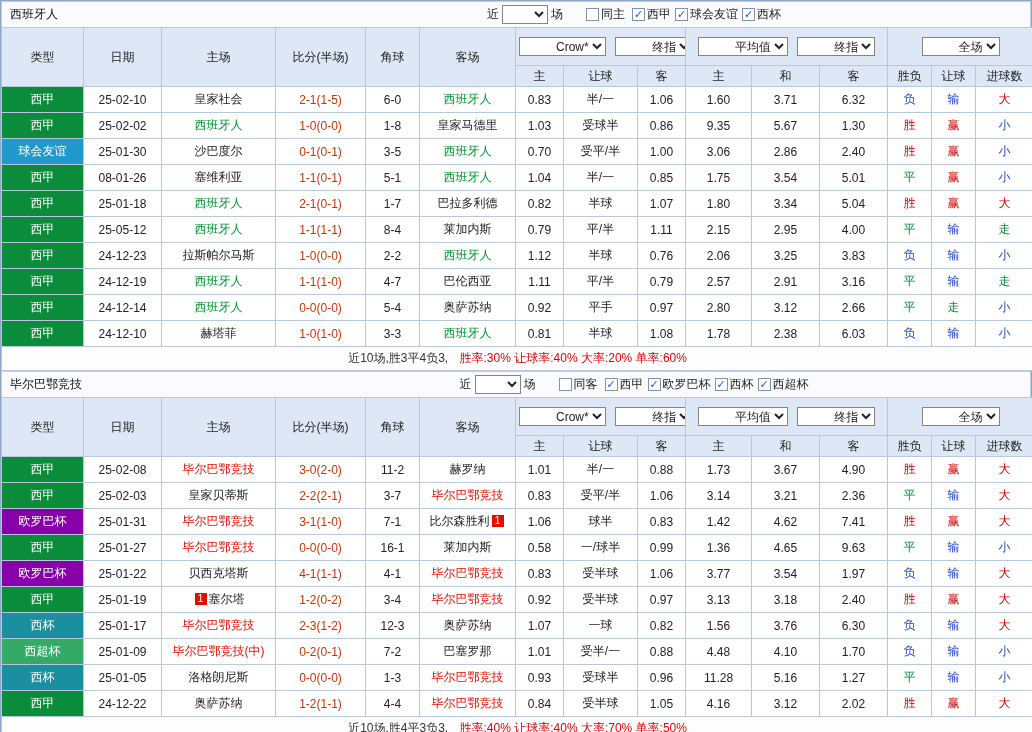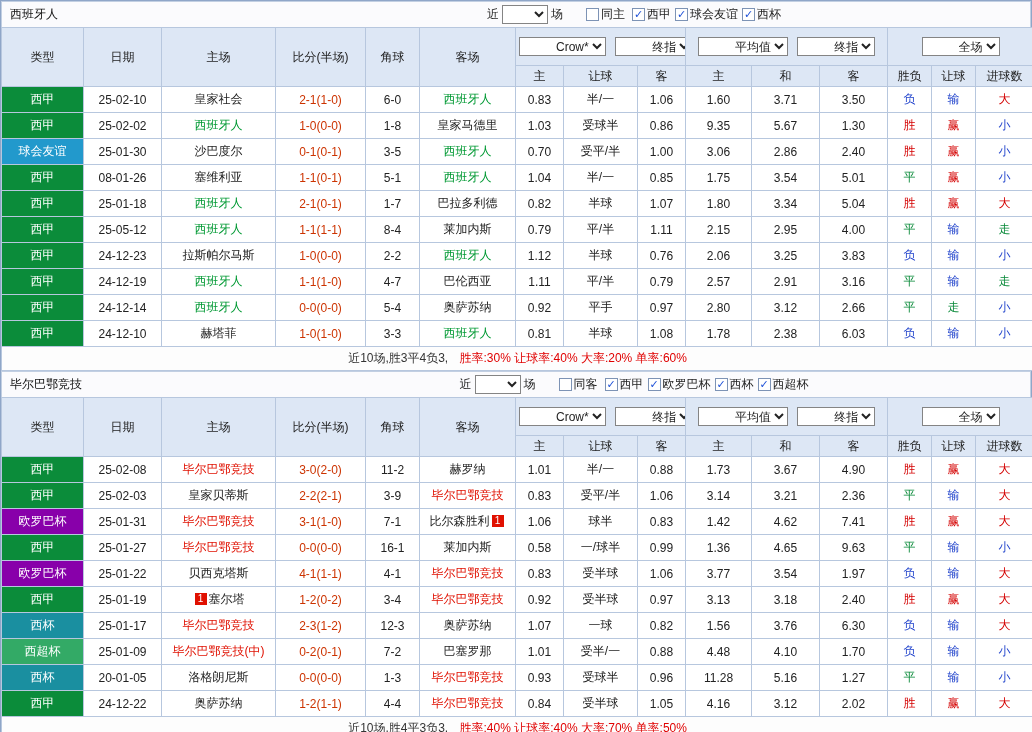--- a/index.html
+++ b/index.html
@@ -154,29 +154,29 @@
           <th>胜负</th>
           <th>让球</th>
           <th>进球数</th>
         </tr>
       </thead>
       <tbody>
           <tr>
             <td class="type" style="background: rgb(11, 140, 58);">西甲</td>
             <td>25-02-10</td>
             <td><span>皇家社会</span></td>
-            <td class="score">2-1(1-0)</td>
+            <td class="score">2-1(1-5)</td>
             <td>6-0</td>
             <td><span style="color: rgb(0, 153, 51);">西班牙人</span></td>
             <td>0.83</td>
             <td>半/一</td>
             <td>1.06</td>
             <td>1.60</td>
             <td>3.71</td>
-            <td>3.50</td>
+            <td>6.32</td>
             <td style="color: rgb(34, 68, 204);">负</td>
             <td style="color: rgb(34, 68, 204);">输</td>
             <td style="color: rgb(212, 0, 0);">大</td>
           </tr>
           <tr>
             <td class="type" style="background: rgb(11, 140, 58);">西甲</td>
             <td>25-02-02</td>
             <td><span style="color: rgb(0, 153, 51);">西班牙人</span></td>
             <td class="score">1-0(0-0)</td>
             <td>1-8</td>
@@ -438,21 +438,21 @@
             <td>4.90</td>
             <td style="color: rgb(212, 0, 0);">胜</td>
             <td style="color: rgb(212, 0, 0);">赢</td>
             <td style="color: rgb(212, 0, 0);">大</td>
           </tr>
           <tr>
             <td class="type" style="background: rgb(11, 140, 58);">西甲</td>
             <td>25-02-03</td>
             <td><span>皇家贝蒂斯</span></td>
             <td class="score">2-2(2-1)</td>
-            <td>3-9</td>
+            <td>3-7</td>
             <td><span style="color: rgb(224, 16, 0);">毕尔巴鄂竞技</span></td>
             <td>0.83</td>
             <td>受平/半</td>
             <td>1.06</td>
             <td>3.14</td>
             <td>3.21</td>
             <td>2.36</td>
             <td style="color: rgb(10, 138, 58);">平</td>
             <td style="color: rgb(34, 68, 204);">输</td>
             <td style="color: rgb(212, 0, 0);">大</td>
@@ -554,21 +554,21 @@
             <td>0.88</td>
             <td>4.48</td>
             <td>4.10</td>
             <td>1.70</td>
             <td style="color: rgb(34, 68, 204);">负</td>
             <td style="color: rgb(34, 68, 204);">输</td>
             <td style="color: rgb(34, 68, 204);">小</td>
           </tr>
           <tr>
             <td class="type" style="background: rgb(26, 143, 160);">西杯</td>
-            <td>20-01-05</td>
+            <td>25-01-05</td>
             <td><span>洛格朗尼斯</span></td>
             <td class="score">0-0(0-0)</td>
             <td>1-3</td>
             <td><span style="color: rgb(224, 16, 0);">毕尔巴鄂竞技</span></td>
             <td>0.93</td>
             <td>受球半</td>
             <td>0.96</td>
             <td>11.28</td>
             <td>5.16</td>
             <td>1.27</td>

